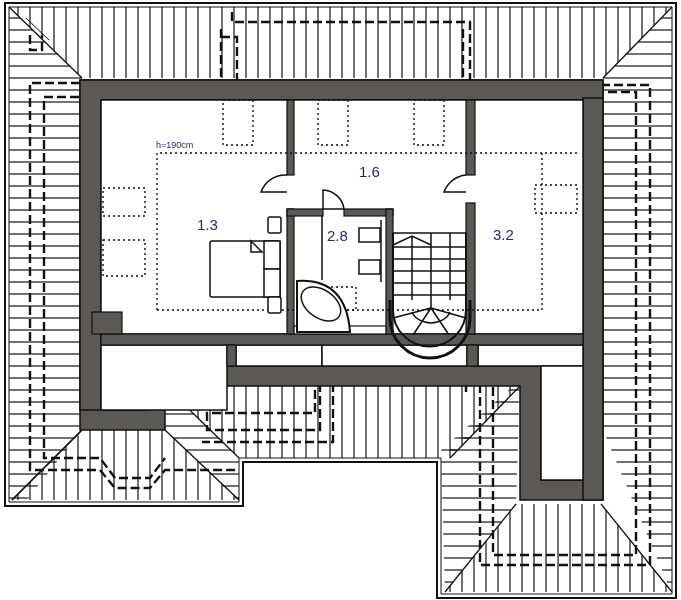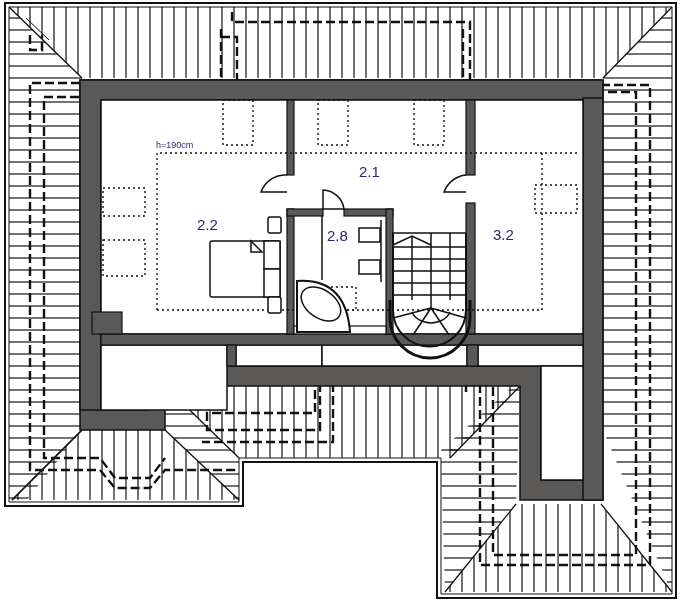--- a/index.html
+++ b/index.html
@@ -155,17 +155,17 @@
     <path d="M412,312 A20,16 0 0 0 450,312"></path>
   </g>
 
   <g fill="#5b5858" stroke="#111" stroke-width="1.2">
     <rect x="101" y="80" width="0" height="0"></rect>
   </g>
 </svg>
 
 <div class="lbl height" style="left:156px;top:140px;">h=190cm</div>
 
-<div class="lbl room" style="left:359px;top:163px;">2.1</div>
-<div class="lbl room" style="left:197px;top:216px;">2.2</div>
+<div class="lbl room" style="left:359px;top:163px;">1.6</div>
+<div class="lbl room" style="left:197px;top:216px;">1.3</div>
 <div class="lbl room" style="left:327px;top:227px;">2.8</div>
 <div class="lbl room" style="left:493px;top:226px;">3.2</div>
 </div>
 
 </body></html>

